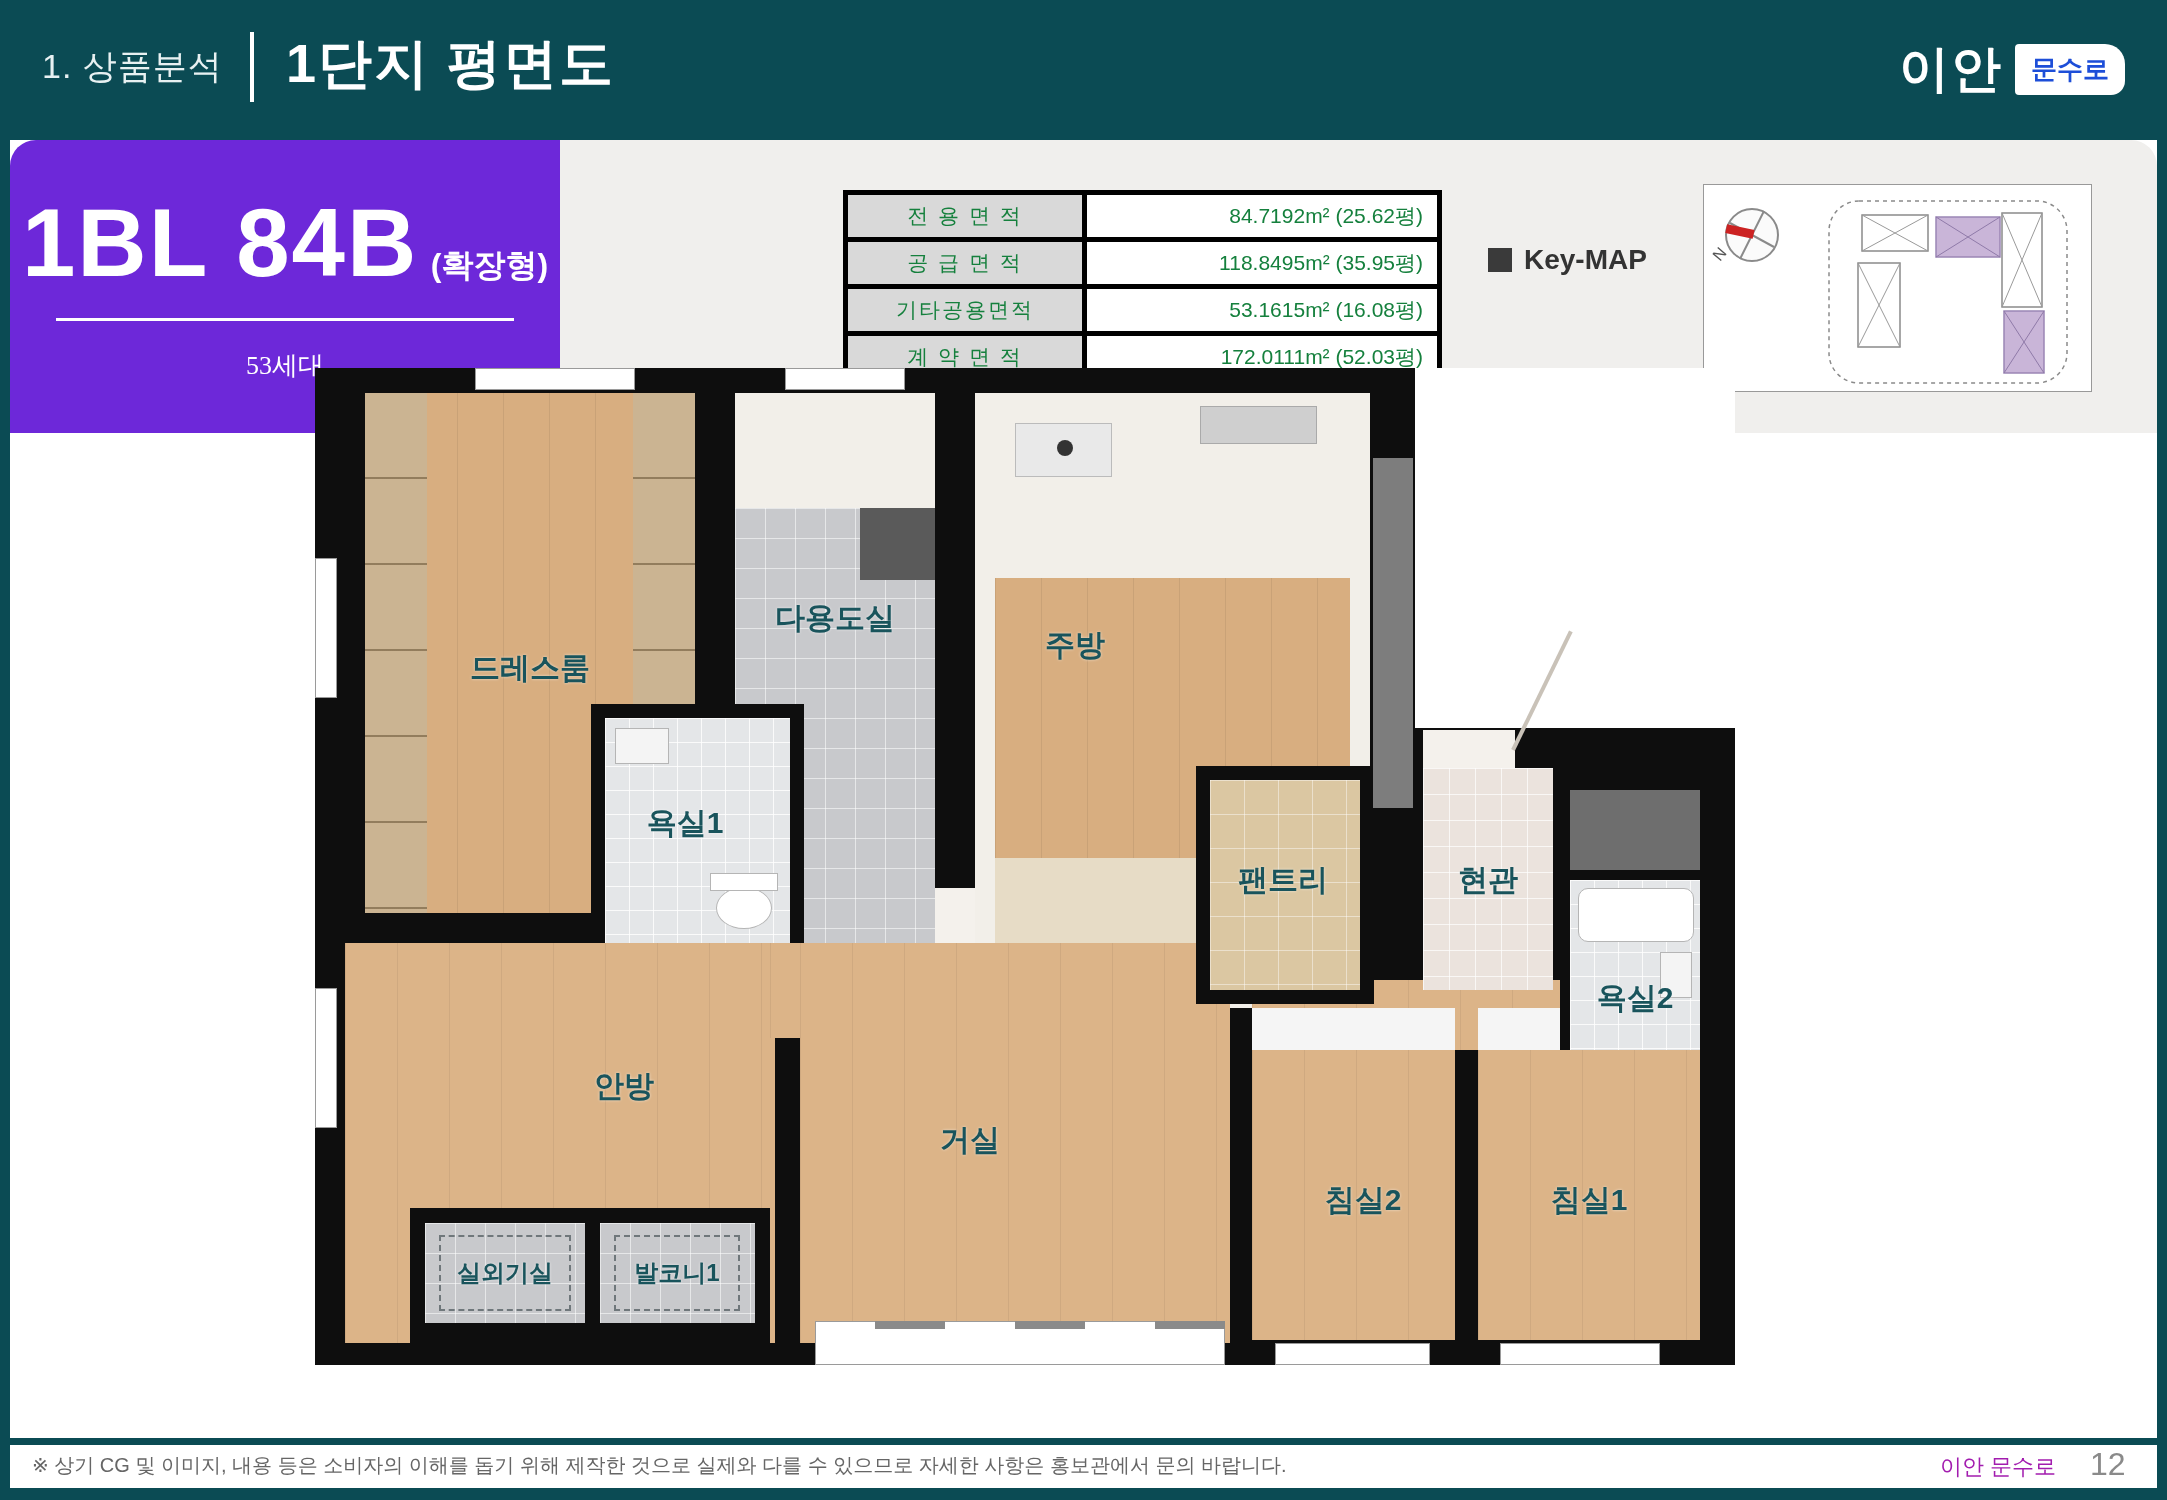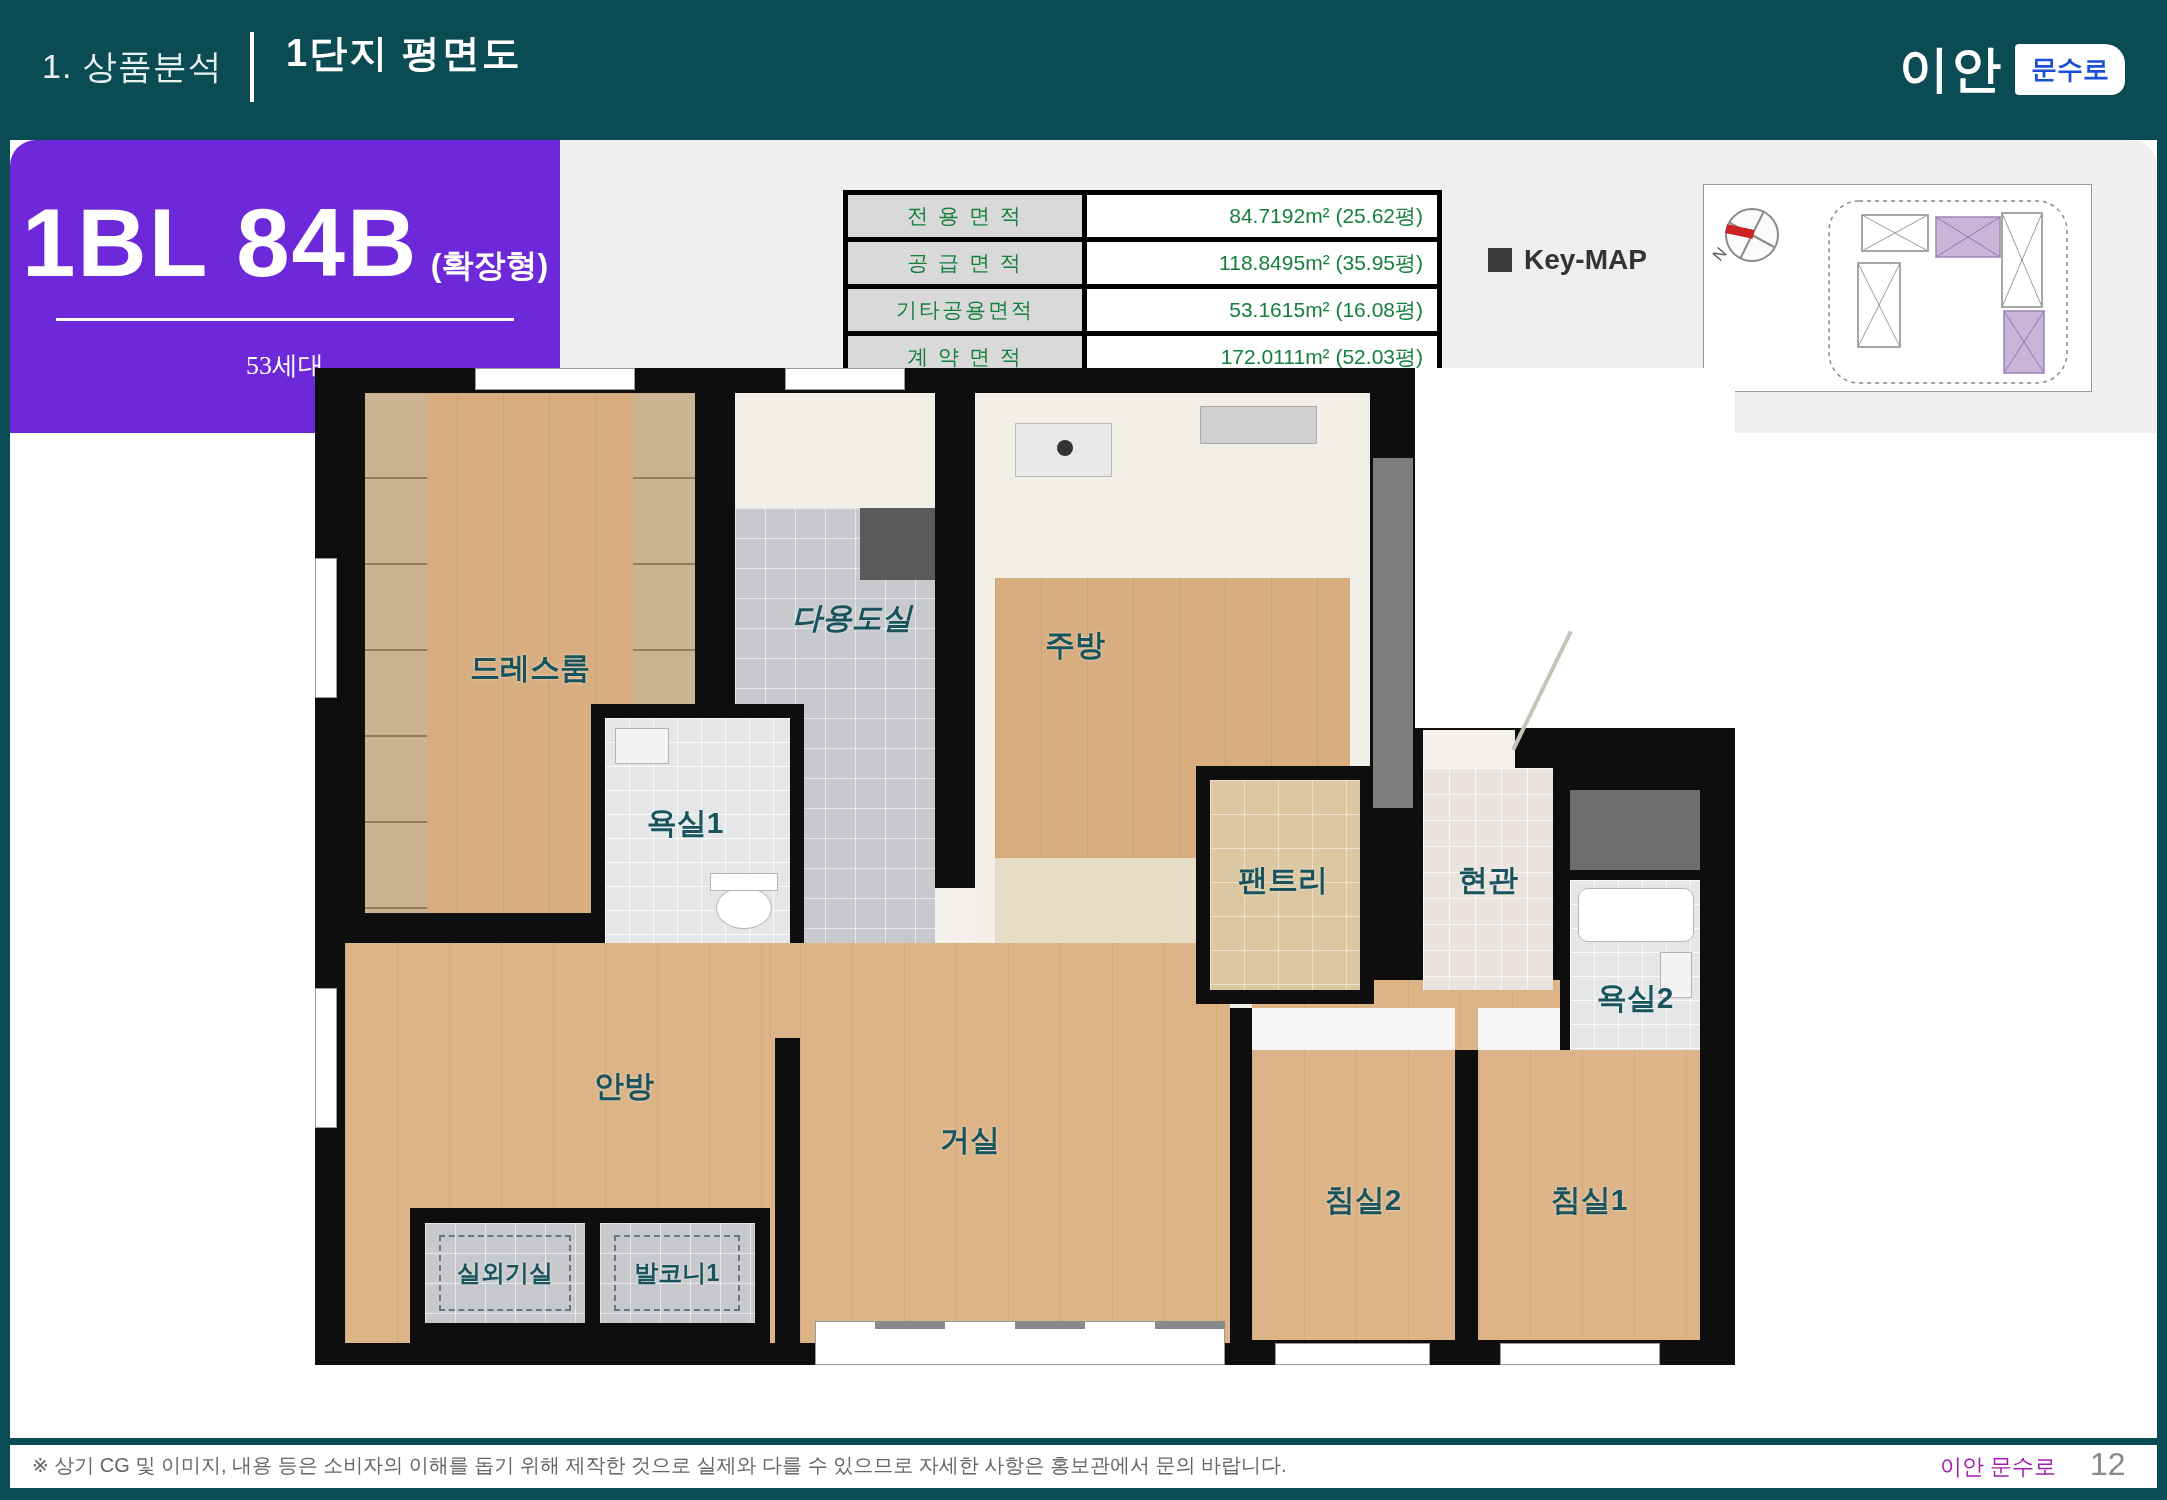--- a/index.html
+++ b/index.html
@@ -7,21 +7,21 @@
     width:2167px;height:1500px;position:relative;overflow:hidden;
     background:#ffffff;font-family:"Liberation Sans","DejaVu Sans",sans-serif;
     -webkit-font-smoothing:antialiased;
   }
   .abs{position:absolute;}
 
   
   .header{left:0;top:0;width:2167px;height:140px;background:#0b4b54;}
   .hdr-section{left:42px;top:44px;font-size:34px;color:#e8f1f2;letter-spacing:1px;}
   .hdr-divider{left:250px;top:32px;width:4px;height:70px;background:#ffffff;}
-  .hdr-title{left:286px;top:28px;font-size:38px;font-weight:bold;color:#ffffff;letter-spacing:2px;}
+  .hdr-title{left:286px;top:28px;font-size:54px;font-weight:bold;color:#ffffff;letter-spacing:2px;}
   .logo{right:42px;top:36px;display:flex;align-items:center;gap:12px;position:absolute;}
   .logo-brand{font-size:50px;font-weight:bold;color:#ffffff;letter-spacing:2px;}
   .logo-badge{background:#ffffff;color:#1d4ed8;font-size:26px;font-weight:bold;
     padding:8px 16px;border-radius:4px 20px 14px 4px;}
 
   
   .strip-left{left:0;top:140px;width:10px;height:1360px;background:#0b4b54;}
   .strip-right{left:2157px;top:140px;width:10px;height:1360px;background:#0b4b54;}
   .strip-bottom{left:0;top:1488px;width:2167px;height:12px;background:#0b4b54;}
   .footer-line{left:10px;top:1438px;width:2147px;height:7px;background:#0b4b54;}
@@ -237,21 +237,21 @@
   <div class="abs win" style="left:0;top:190px;width:22px;height:140px;"></div>
   <div class="abs win" style="left:0;top:620px;width:22px;height:140px;"></div>
   <div class="abs win" style="left:500px;top:953px;width:410px;height:44px;"></div>
   <div class="abs win-line" style="left:560px;top:953px;width:70px;height:8px;"></div>
   <div class="abs win-line" style="left:700px;top:953px;width:70px;height:8px;"></div>
   <div class="abs win-line" style="left:840px;top:953px;width:70px;height:8px;"></div>
   <div class="abs win" style="left:960px;top:975px;width:155px;height:22px;"></div>
   <div class="abs win" style="left:1185px;top:975px;width:160px;height:22px;"></div>
 
   <span class="abs room-label" style="left:215px;top:300px;">드레스룸</span>
-  <span class="abs room-label" style="left:537px;top:250px;font-style:italic;">다용도실</span>
+  <span class="abs room-label" style="left:520px;top:250px;">다용도실</span>
   <span class="abs room-label" style="left:760px;top:277px;">주방</span>
   <span class="abs room-label" style="left:370px;top:455px;">욕실1</span>
   <span class="abs room-label" style="left:968px;top:512px;">팬트리</span>
   <span class="abs room-label" style="left:1173px;top:512px;">현관</span>
   <span class="abs room-label" style="left:1320px;top:630px;">욕실2</span>
   <span class="abs room-label" style="left:309px;top:718px;">안방</span>
   <span class="abs room-label" style="left:655px;top:772px;">거실</span>
   <span class="abs room-label" style="left:1012px;top:832px;margin-left:36px;">침실2</span>
   <span class="abs room-label" style="left:1274px;top:832px;">침실1</span>
   <span class="abs room-label sm" style="left:190px;top:905px;">실외기실</span>

